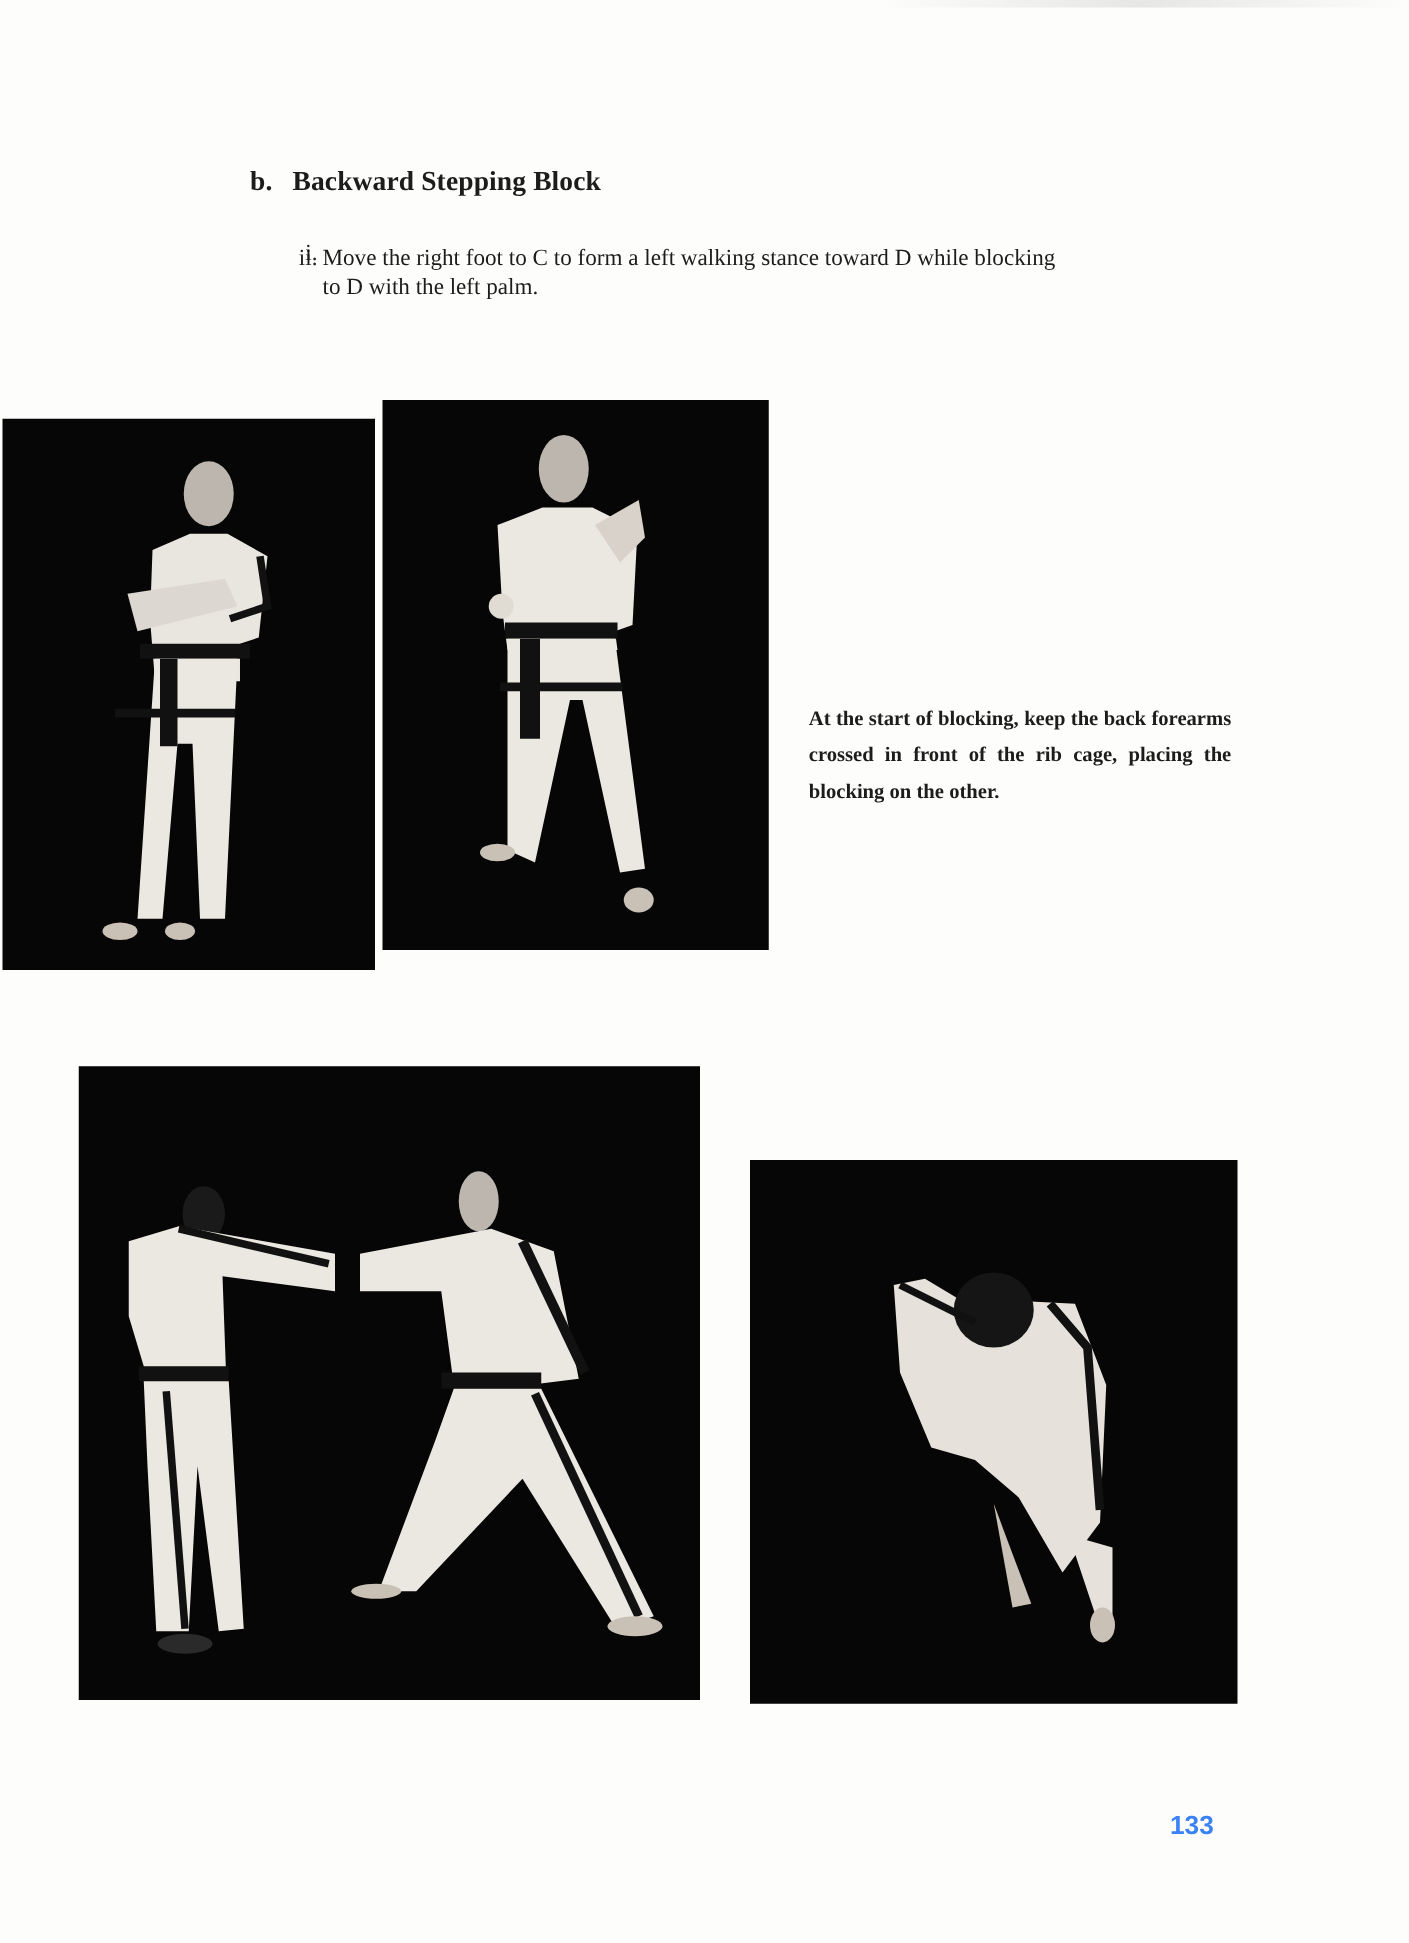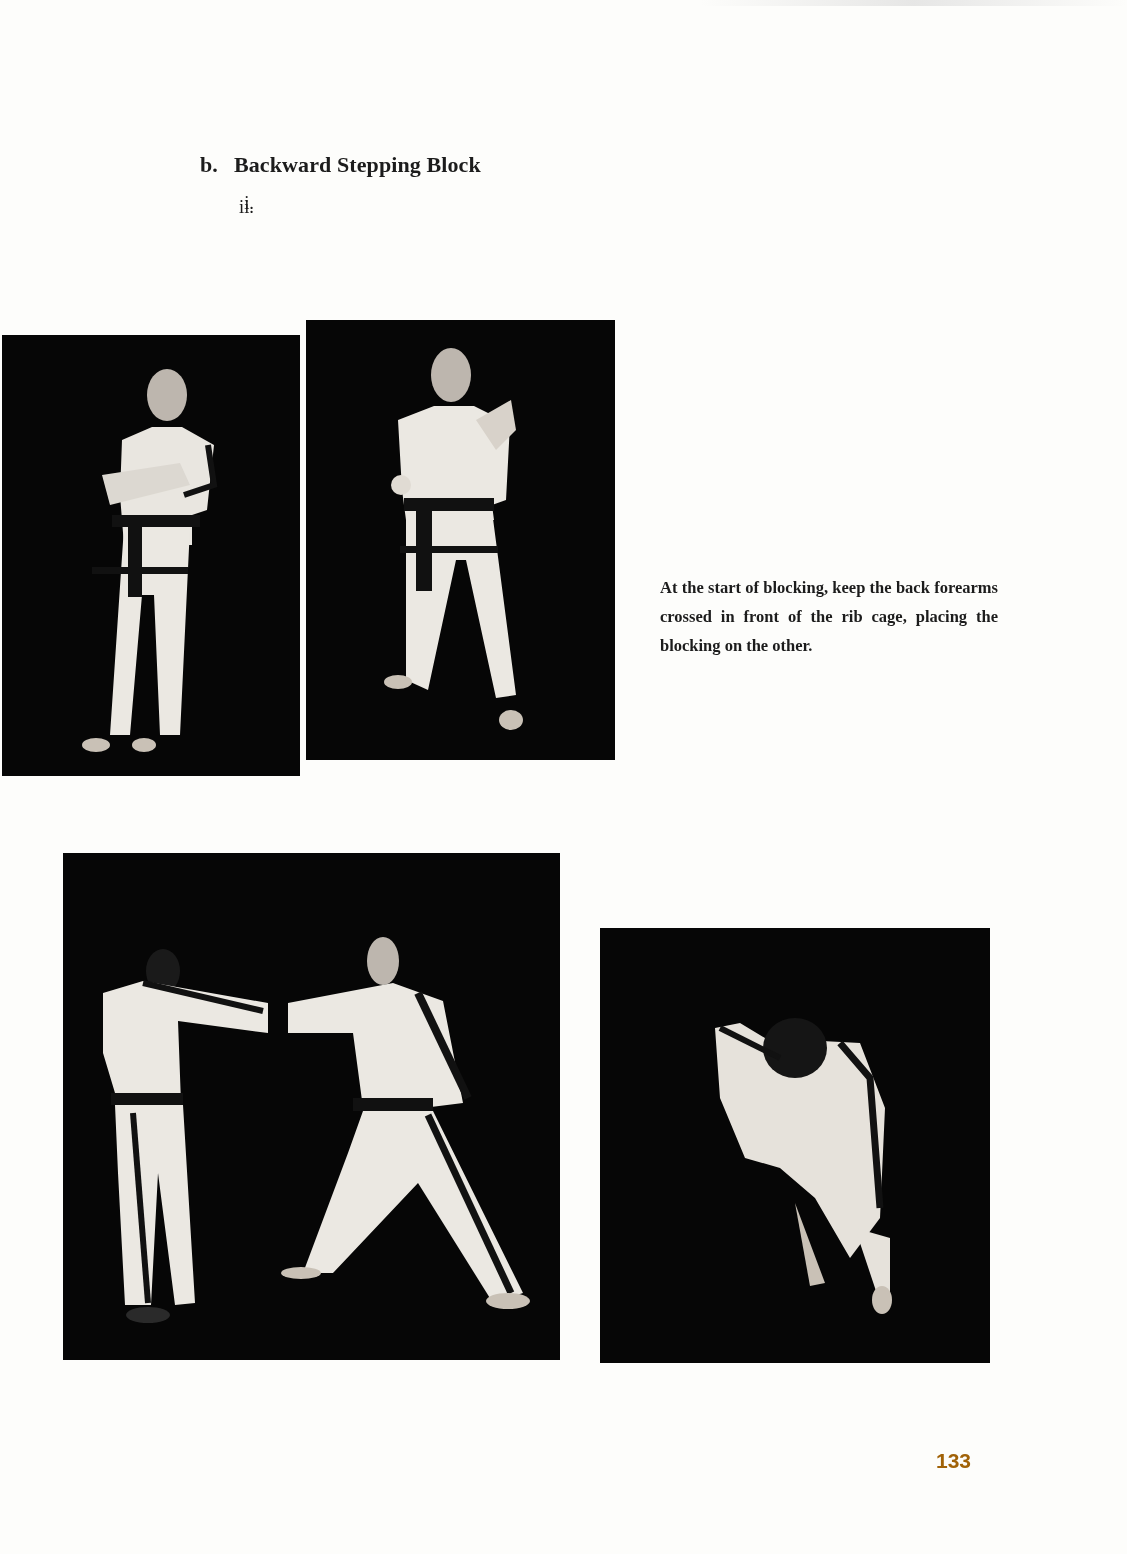--- a/index.html
+++ b/index.html
@@ -9,63 +9,64 @@
     position: relative;
     overflow: hidden;
     font-family: "Liberation Serif", "DejaVu Serif", serif;
     color: #1c1c1c;
   }
   .top-smudge {
     position: absolute; left: 700px; top: 0; width: 427px; height: 6px;
     background: linear-gradient(to right, rgba(200,200,200,0), rgba(215,215,215,0.6), rgba(200,200,200,0));
   }
   .section-heading {
-    position: absolute; left: 200px; top: 152px;
+    position: absolute; left: 200px; top: 132px;
     font-size: 22px; font-weight: bold; letter-spacing: 0.1px;
     margin: 0; white-space: nowrap;
   }
   .section-heading .marker { display: inline-block; width: 34px; }
   .steps {
     position: absolute; left: 222px; top: 192px;
     width: 640px; margin: 0; padding: 0; list-style: none;
     font-size: 18.5px; line-height: 23px;
   }
   .steps li { position: relative; padding-left: 36px; margin-bottom: 4px; }
   .steps li .num { position: absolute; left: 0; width: 32px; text-align: right; }
   .photo {
     position: absolute; background: #060606;
     overflow: hidden;
   }
   .photo svg { width: 100%; height: 100%; display: block; }
   .caption {
     position: absolute; left: 647px; top: 560px; width: 338px;
     font-size: 16.5px; font-weight: bold; line-height: 29px;
-    margin: 13px; text-align: justify;
+    margin: 0; text-align: justify;
   }
   .page-number {
     position: absolute; left: 936px; top: 1449px;
     font-family: "Liberation Sans", "DejaVu Sans", sans-serif;
-    font-size: 21px; font-weight: bold; color: #a16207;
+    font-size: 21px; font-weight: bold; color: #3b82f6;
   }
 </style>
 </head>
 <body>
 
 <div class="top-smudge"></div>
 
 <h2 class="section-heading">
   <span class="marker">b.</span><span>Backward Stepping Block</span>
 </h2>
 
 <ol class="steps">
   <li>
     <span class="num">i.</span>
   </li>
   <li>
     <span class="num">ii.</span>
+    <span>Move the right foot to C to form a left walking stance toward D while blocking to D with the left palm.</span>
   </li>
 </ol>
 
 <div class="photo" style="left:2px; top:335px; width:298px; height:441px;" title="Man in white uniform with black belt, forearms crossed in front of rib cage, standing (black background)">
   <svg viewBox="0 0 298 441">
     <ellipse cx="165" cy="60" rx="20" ry="26" fill="#bdb6ae"></ellipse>
     <path d="M120 105 L150 92 L180 92 L212 110 L205 175 L190 180 L190 210 L122 210 L118 160 Z" fill="#e9e6e0"></path>
     <path d="M100 140 L178 128 L188 150 L108 170 Z" fill="#dcd8d1"></path>
     <path d="M206 110 L212 150 L182 160" stroke="#111" stroke-width="6" fill="none"></path>
     <rect x="110" y="180" width="88" height="12" fill="#111"></rect>

